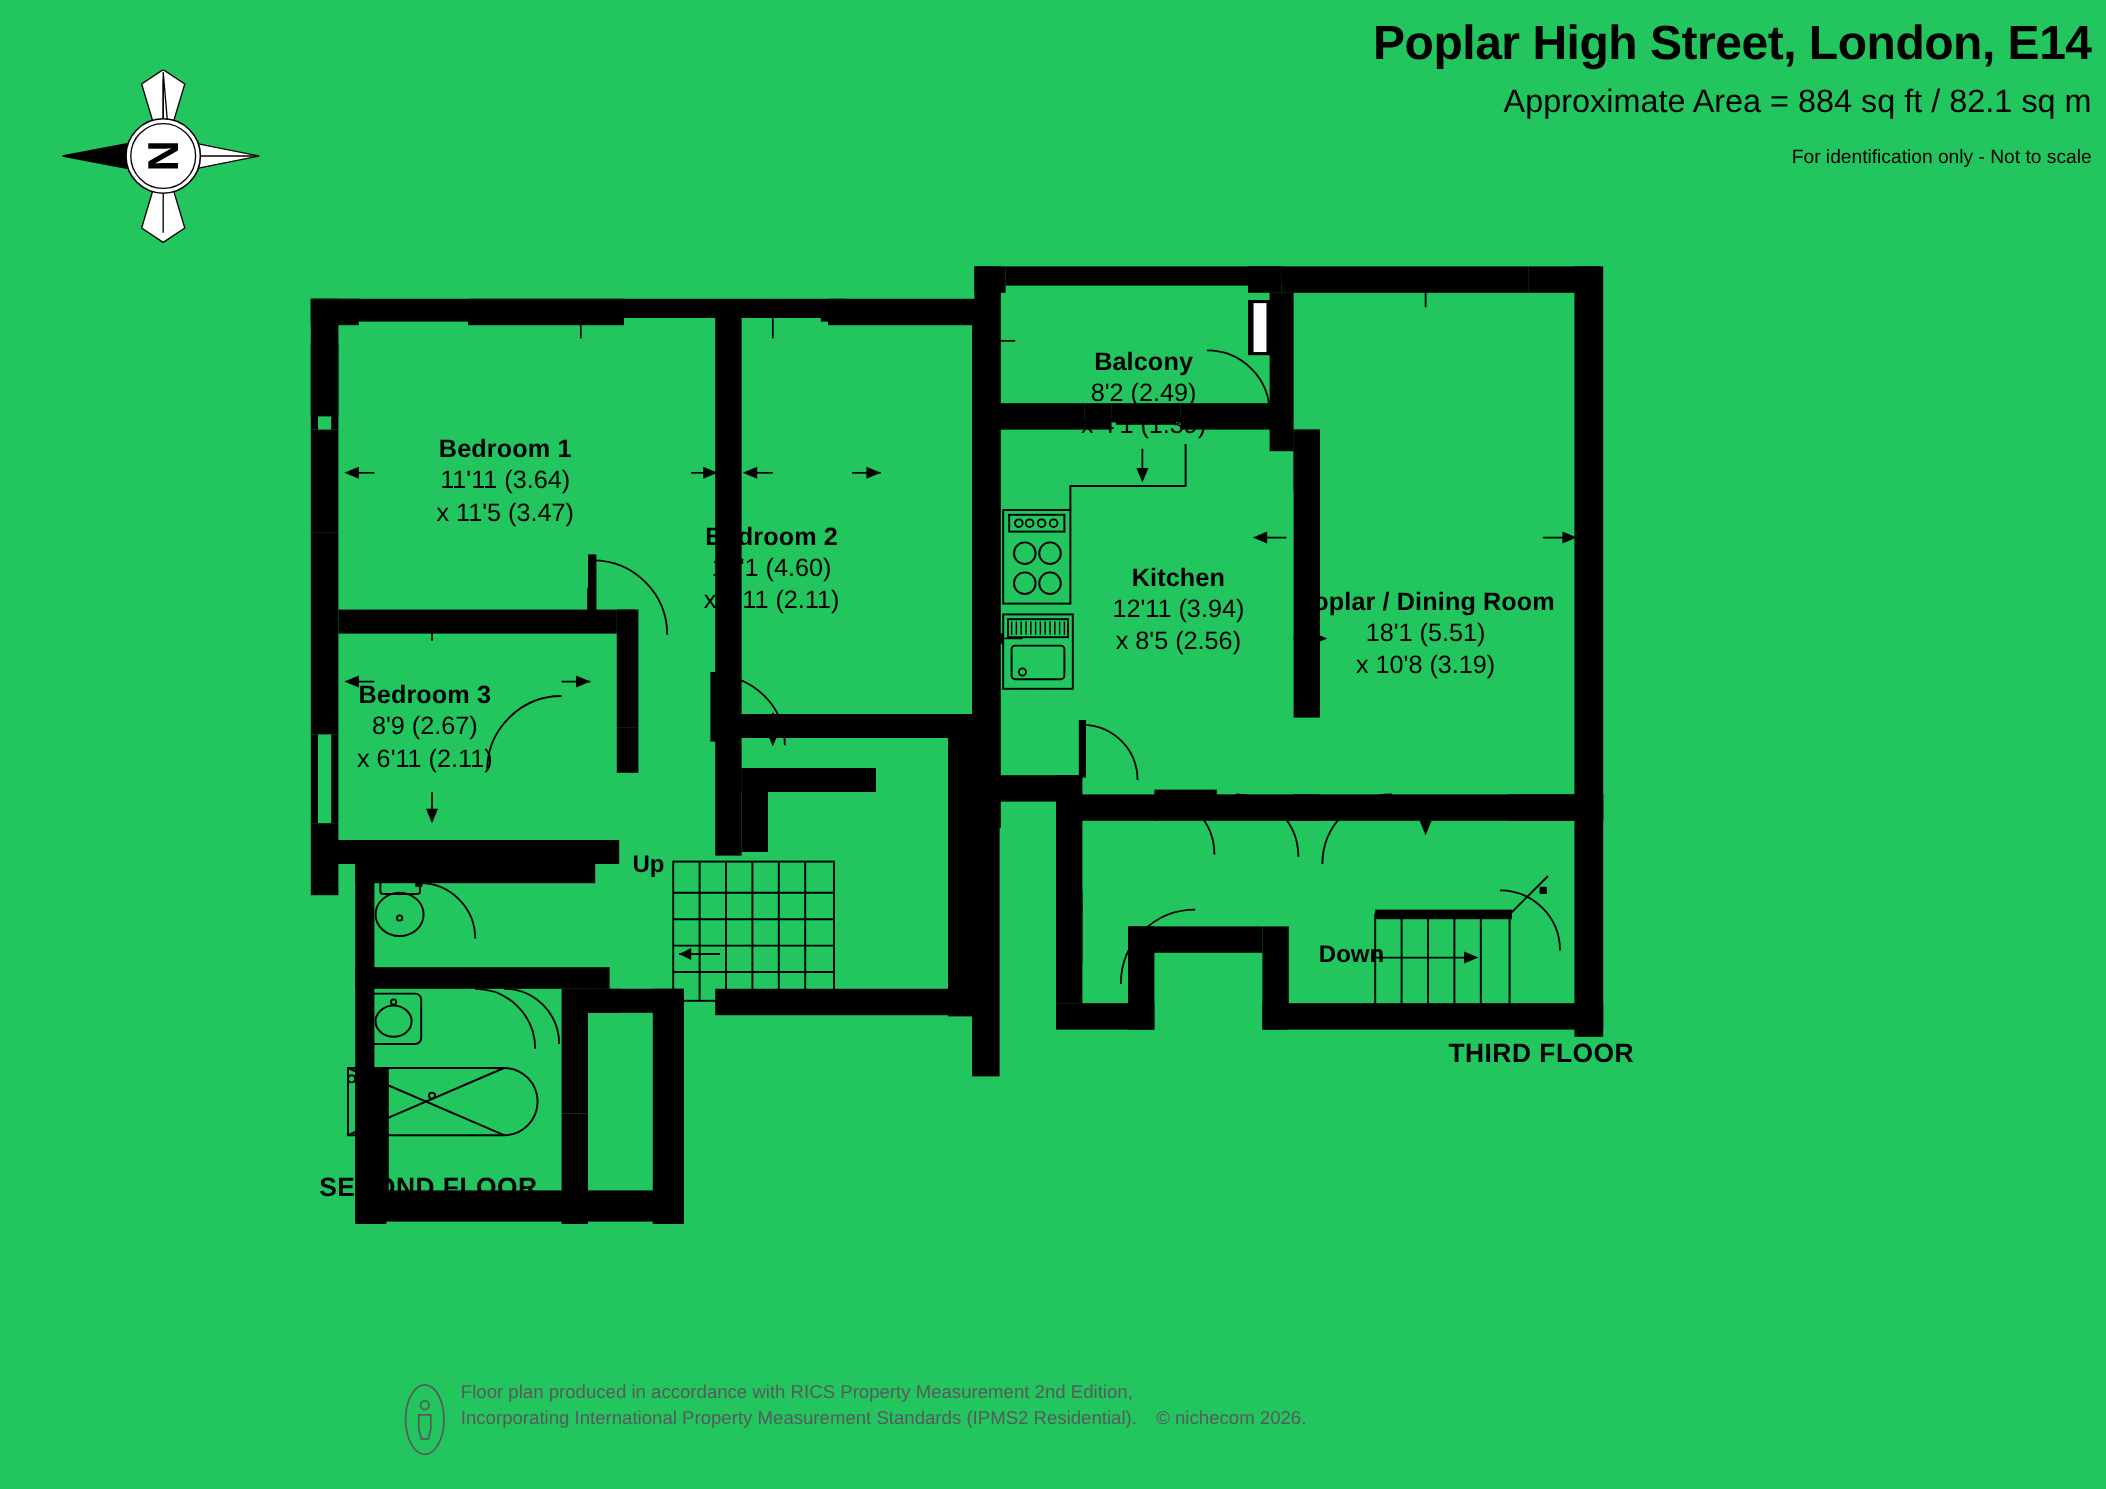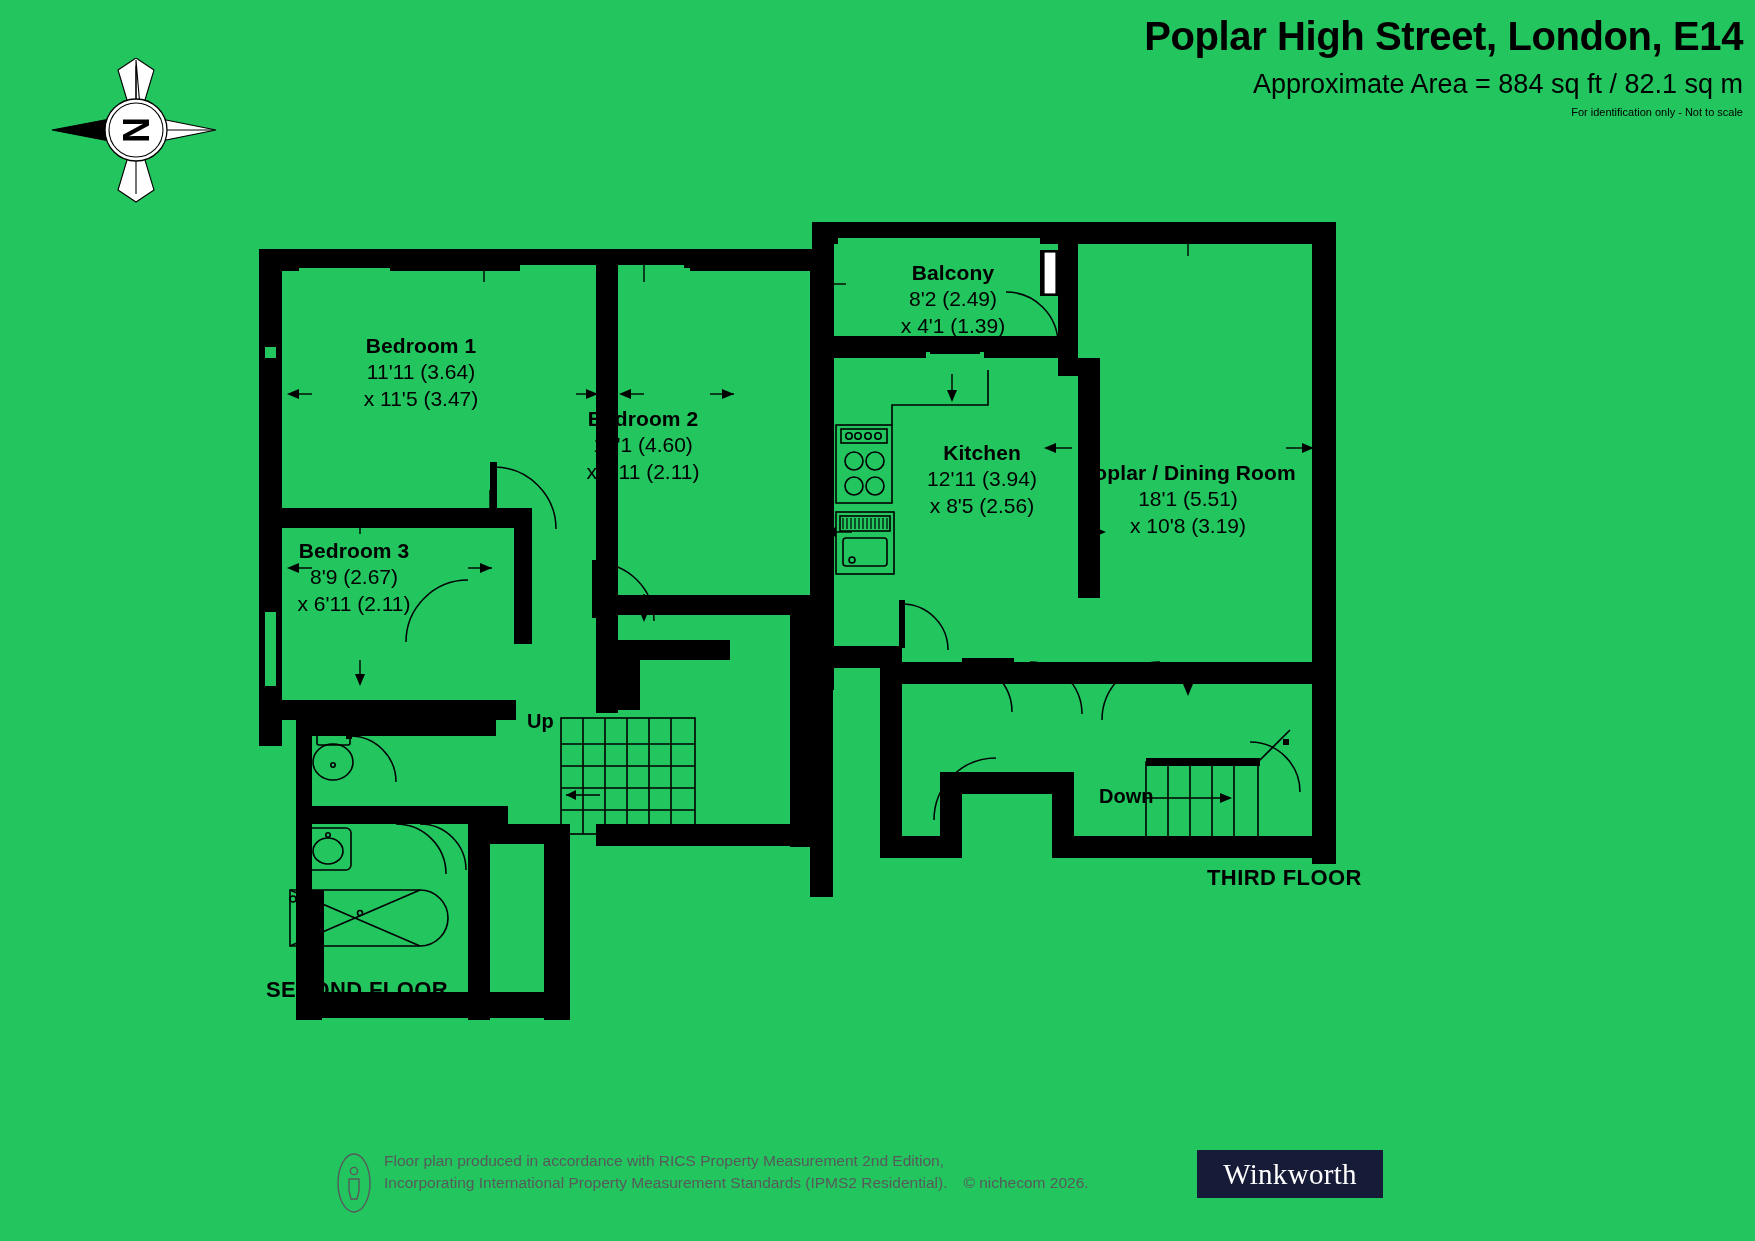--- a/index.html
+++ b/index.html
@@ -31,23 +31,23 @@
     line-height: 1.12;
     white-space: nowrap;
   }
   #area {
     font-size: 27px;
     color: #000;
     margin-top: 11px;
     line-height: 1.1;
   }
   #notice {
-    font-size: 11px;
+    font-size: 16px;
     color: #000;
-    margin-top: 7px;
+    margin-top: 24px;
     line-height: 1.1;
   }
 
   
   #compass {
     position: absolute;
     left: 46px; top: 58px;
     width: 180px; height: 145px;
   }
 
@@ -58,20 +58,21 @@
     width: 1755px; height: 1241px;
   }
 
   
   .room {
     position: absolute;
     text-align: center;
     color: #000;
     line-height: 1.26;
     white-space: nowrap;
+    margin-top: 29px;
   }
   .room .rname {
     font-size: 21px;
     font-weight: bold;
     letter-spacing: 0.1px;
   }
   .room .rdim {
     font-size: 21px;
     font-weight: normal;
   }
@@ -506,17 +507,14 @@
       </svg>
     </div>
     <div id="foot-text">
       <div>Floor plan produced in accordance with RICS Property Measurement 2nd Edition,</div>
       <div>
         <span>Incorporating International Property Measurement Standards (IPMS2 Residential).</span><span class="copy">© nichecom 2026.</span>
       </div>
     </div>
   </div>
 
-  <div id="logo">
-    <span id="logo-text">Winkworth</span>
-  </div>
 
 </div>
 
 </body></html>

